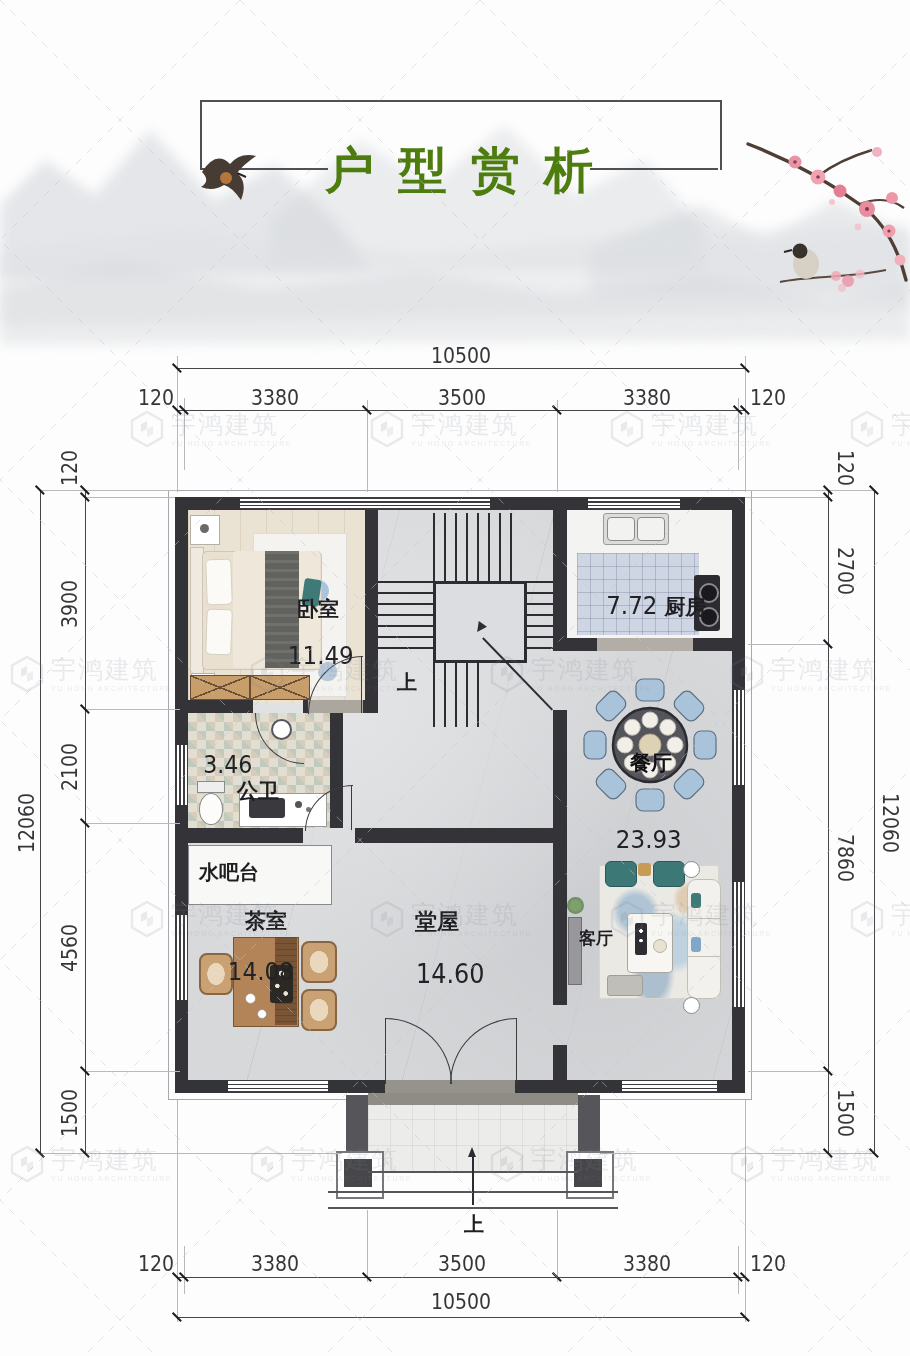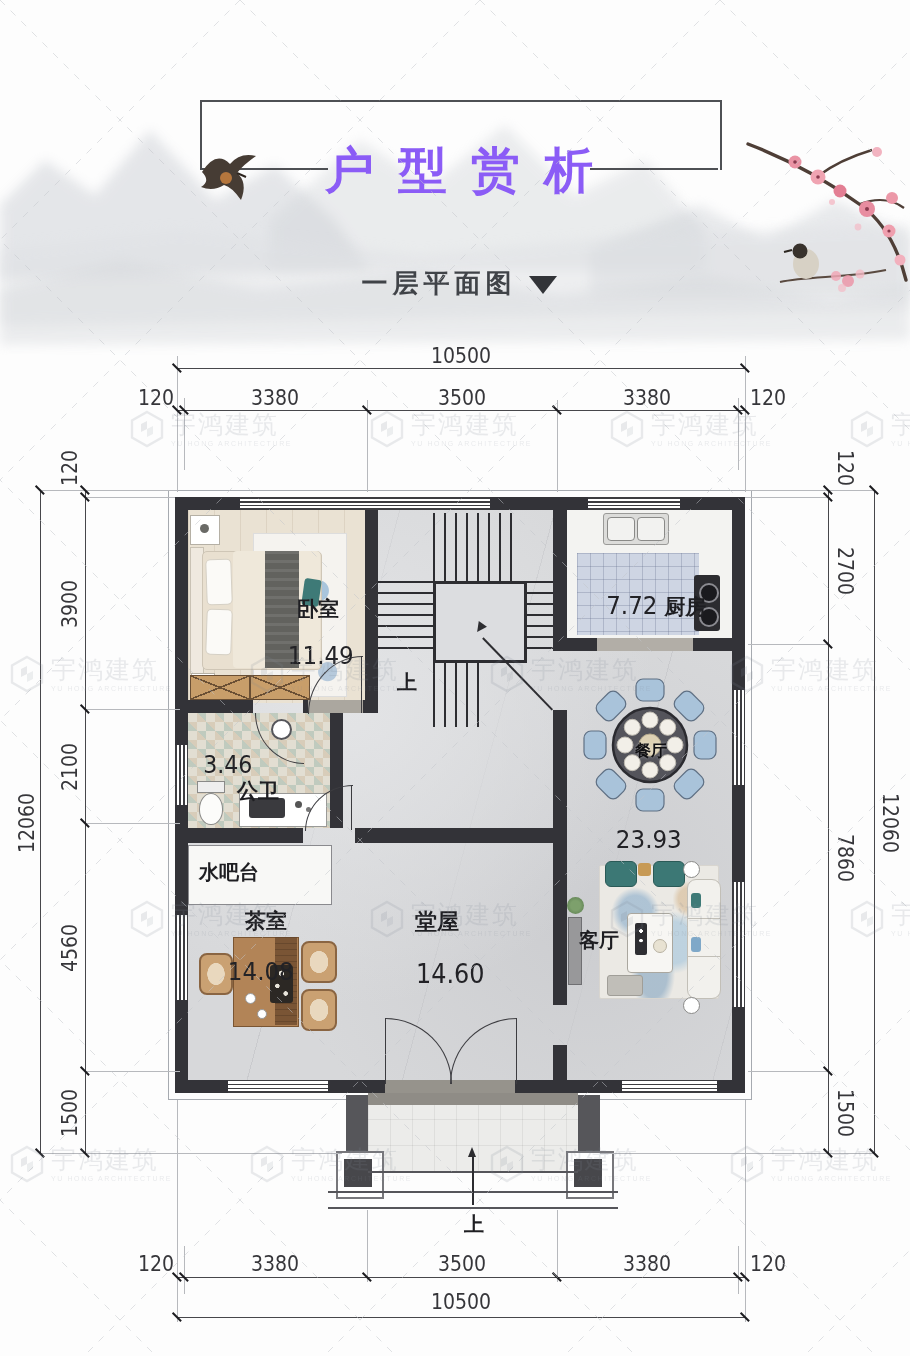--- a/index.html
+++ b/index.html
@@ -5,21 +5,21 @@
   html,body{margin:0;padding:0;background:#ffffff;}
   #stage{position:relative;width:910px;height:1356px;overflow:hidden;background:#fdfdfd;
          font-family:"Liberation Sans","DejaVu Sans",sans-serif;}
   .abs{position:absolute;}
   
   #title-box{position:absolute;left:200px;top:100px;width:518px;height:68px;
              border:2px solid #4e5054;border-bottom:none;}
   .title-stub{position:absolute;top:168px;height:2px;background:#4e5054;}
   #main-title{position:absolute;left:150px;top:140px;width:618px;height:62px;line-height:62px;
               text-align:center;font-family:"Liberation Serif","DejaVu Serif",serif;font-weight:700;
-              font-size:49px;color:#8b5cf6;letter-spacing:24px;text-indent:24px;}
+              font-size:49px;color:#4d7c0f;letter-spacing:24px;text-indent:24px;}
   #subtitle-row{position:absolute;left:200px;top:266px;width:518px;text-align:center;
                 font-size:26px;color:#404348;font-weight:600;letter-spacing:5px;}
   #subtitle-caret{display:inline-block;width:0;height:0;border-left:14px solid transparent;
                   border-right:14px solid transparent;border-top:18px solid #323438;
                   margin-left:12px;transform:translateY(2px);}
   
   .wm{position:absolute;display:flex;align-items:center;gap:7px;color:#7e8794;opacity:.16;z-index:7;pointer-events:none;}
   .wm .wm-name{font-size:25px;font-weight:normal;letter-spacing:2px;line-height:1;white-space:nowrap;}
   .wm .wm-sub{font-size:7px;letter-spacing:1.6px;margin-top:3px;white-space:nowrap;}
   
@@ -113,23 +113,20 @@
     <circle cx="58" cy="40" r="5" fill="#f0a8b6" opacity=".85"></circle>
       <circle cx="70" cy="45" r="6" fill="#eb97a8" opacity=".85"></circle>
     <circle cx="82" cy="38" r="4.5" fill="#f4bac6" opacity=".8"></circle>
       <circle cx="64" cy="52" r="4" fill="#f4bac6" opacity=".7"></circle>
   </svg>
 
   <div id="title-box"></div>
   <div class="title-stub" style="left:200px;width:128px;"></div>
   <div class="title-stub" style="left:590px;width:128px;"></div>
   <div id="main-title">户型赏析</div>
-  <div id="subtitle-row">
-    <span>一层平面图</span><span id="subtitle-caret"></span>
-  </div>
 
   <div id="plan">
 
     <div class="floor" style="left:13px;top:13px;width:177px;height:193px;background:#eae2d3;background-image:repeating-linear-gradient(to right,rgba(130,105,75,.12) 0 1px,transparent 1px 26px);"></div>
     <div class="floor" style="left:392px;top:13px;width:165px;height:128px;background:#f3f3f1;"></div>
     <div class="floor" style="left:402px;top:56px;width:122px;height:82px;background:#ced5e3;background-image:repeating-linear-gradient(to right,rgba(100,110,140,.3) 0 1px,transparent 1px 13px),repeating-linear-gradient(to bottom,rgba(100,110,140,.3) 0 1px,transparent 1px 13px);"></div>
     <div class="floor" style="left:13px;top:216px;width:142px;height:115px;background:#e2ded2;background-image:linear-gradient(45deg,rgba(120,160,150,.32) 25%,transparent 25%,transparent 75%,rgba(120,160,150,.32) 75%),linear-gradient(45deg,rgba(190,160,120,.28) 25%,transparent 25%,transparent 75%,rgba(190,160,120,.28) 75%);background-size:18px 18px;background-position:0 0,9px 9px;"></div>
 
     <div class="floor" style="left:422px;top:141px;width:96px;height:13px;background:#b2aea7;"></div>
     <div class="floor" style="left:133px;top:203px;width:55px;height:13px;background:#aba79f;"></div>
@@ -265,28 +262,28 @@
     <div class="furn" style="left:432px;top:478px;width:34px;height:19px;background:#c0beb8;border:1px solid #a09e98;border-radius:3px;"></div>
 
     <div class="room-label" style="left:122px;top:98px;font-size:21px;">卧室</div>
     <div class="area-num" style="left:110px;top:144px;font-size:25px;">11.49</div>
     <div class="abs" style="left:400px;top:94px;width:160px;display:flex;justify-content:center;align-items:baseline;gap:5px;z-index:5;">
       <span class="area-num" style="position:static;font-size:25px;">7.72</span>
       <span class="room-label" style="position:static;font-size:21px;">厨房</span>
     </div>
     <div class="area-num" style="left:26px;top:254px;font-size:24px;">3.46</div>
     <div class="room-label" style="left:62px;top:280px;font-size:21px;">公卫</div>
-    <div class="room-label" style="left:445px;top:244px;width:62px;text-align:center;font-size:16px;color:#111114;text-shadow:0 0 3px rgba(255,255,255,.45);">餐厅</div>
+    <div class="room-label" style="left:445px;top:252px;width:62px;text-align:center;font-size:21px;color:#111114;text-shadow:0 0 3px rgba(255,255,255,.45);">餐厅</div>
     <div class="area-num" style="left:438px;top:328px;font-size:25px;">23.93</div>
     <div class="room-label" style="left:24px;top:362px;font-size:20px;z-index:5;">水吧台</div>
     <div class="room-label" style="left:70px;top:410px;font-size:21px;">茶室</div>
     <div class="area-num" style="left:50px;top:460px;font-size:25px;">14.08</div>
     <div class="room-label" style="left:240px;top:410px;font-size:22px;">堂屋</div>
     <div class="area-num" style="left:238px;top:462px;font-size:26px;">14.60</div>
-    <div class="room-label" style="left:404px;top:430px;font-size:20px;">客厅</div>
+    <div class="room-label" style="left:404px;top:430px;font-size:17px;">客厅</div>
   </div>
 
   <div id="porch">
     <div class="abs" style="left:28px;top:0;width:210px;height:78px;background:#ececea;background-image:repeating-linear-gradient(to right,rgba(0,0,0,.06) 0 1px,transparent 1px 22px),repeating-linear-gradient(to bottom,rgba(0,0,0,.06) 0 1px,transparent 1px 26px);"></div>
     <div class="abs" style="left:28px;top:0;width:210px;height:12px;background:#8f8c86;"></div>
     <div class="abs" style="left:6px;top:2px;width:22px;height:62px;background:#56565a;"></div>
     <div class="abs" style="left:238px;top:2px;width:22px;height:62px;background:#56565a;"></div>
     <div class="abs" style="left:-4px;top:58px;width:44px;height:44px;background:#fff;border:2px solid #77777b;"></div>
     <div class="abs" style="left:4px;top:66px;width:28px;height:28px;background:#47474b;"></div>
     <div class="abs" style="left:226px;top:58px;width:44px;height:44px;background:#fff;border:2px solid #77777b;"></div>

